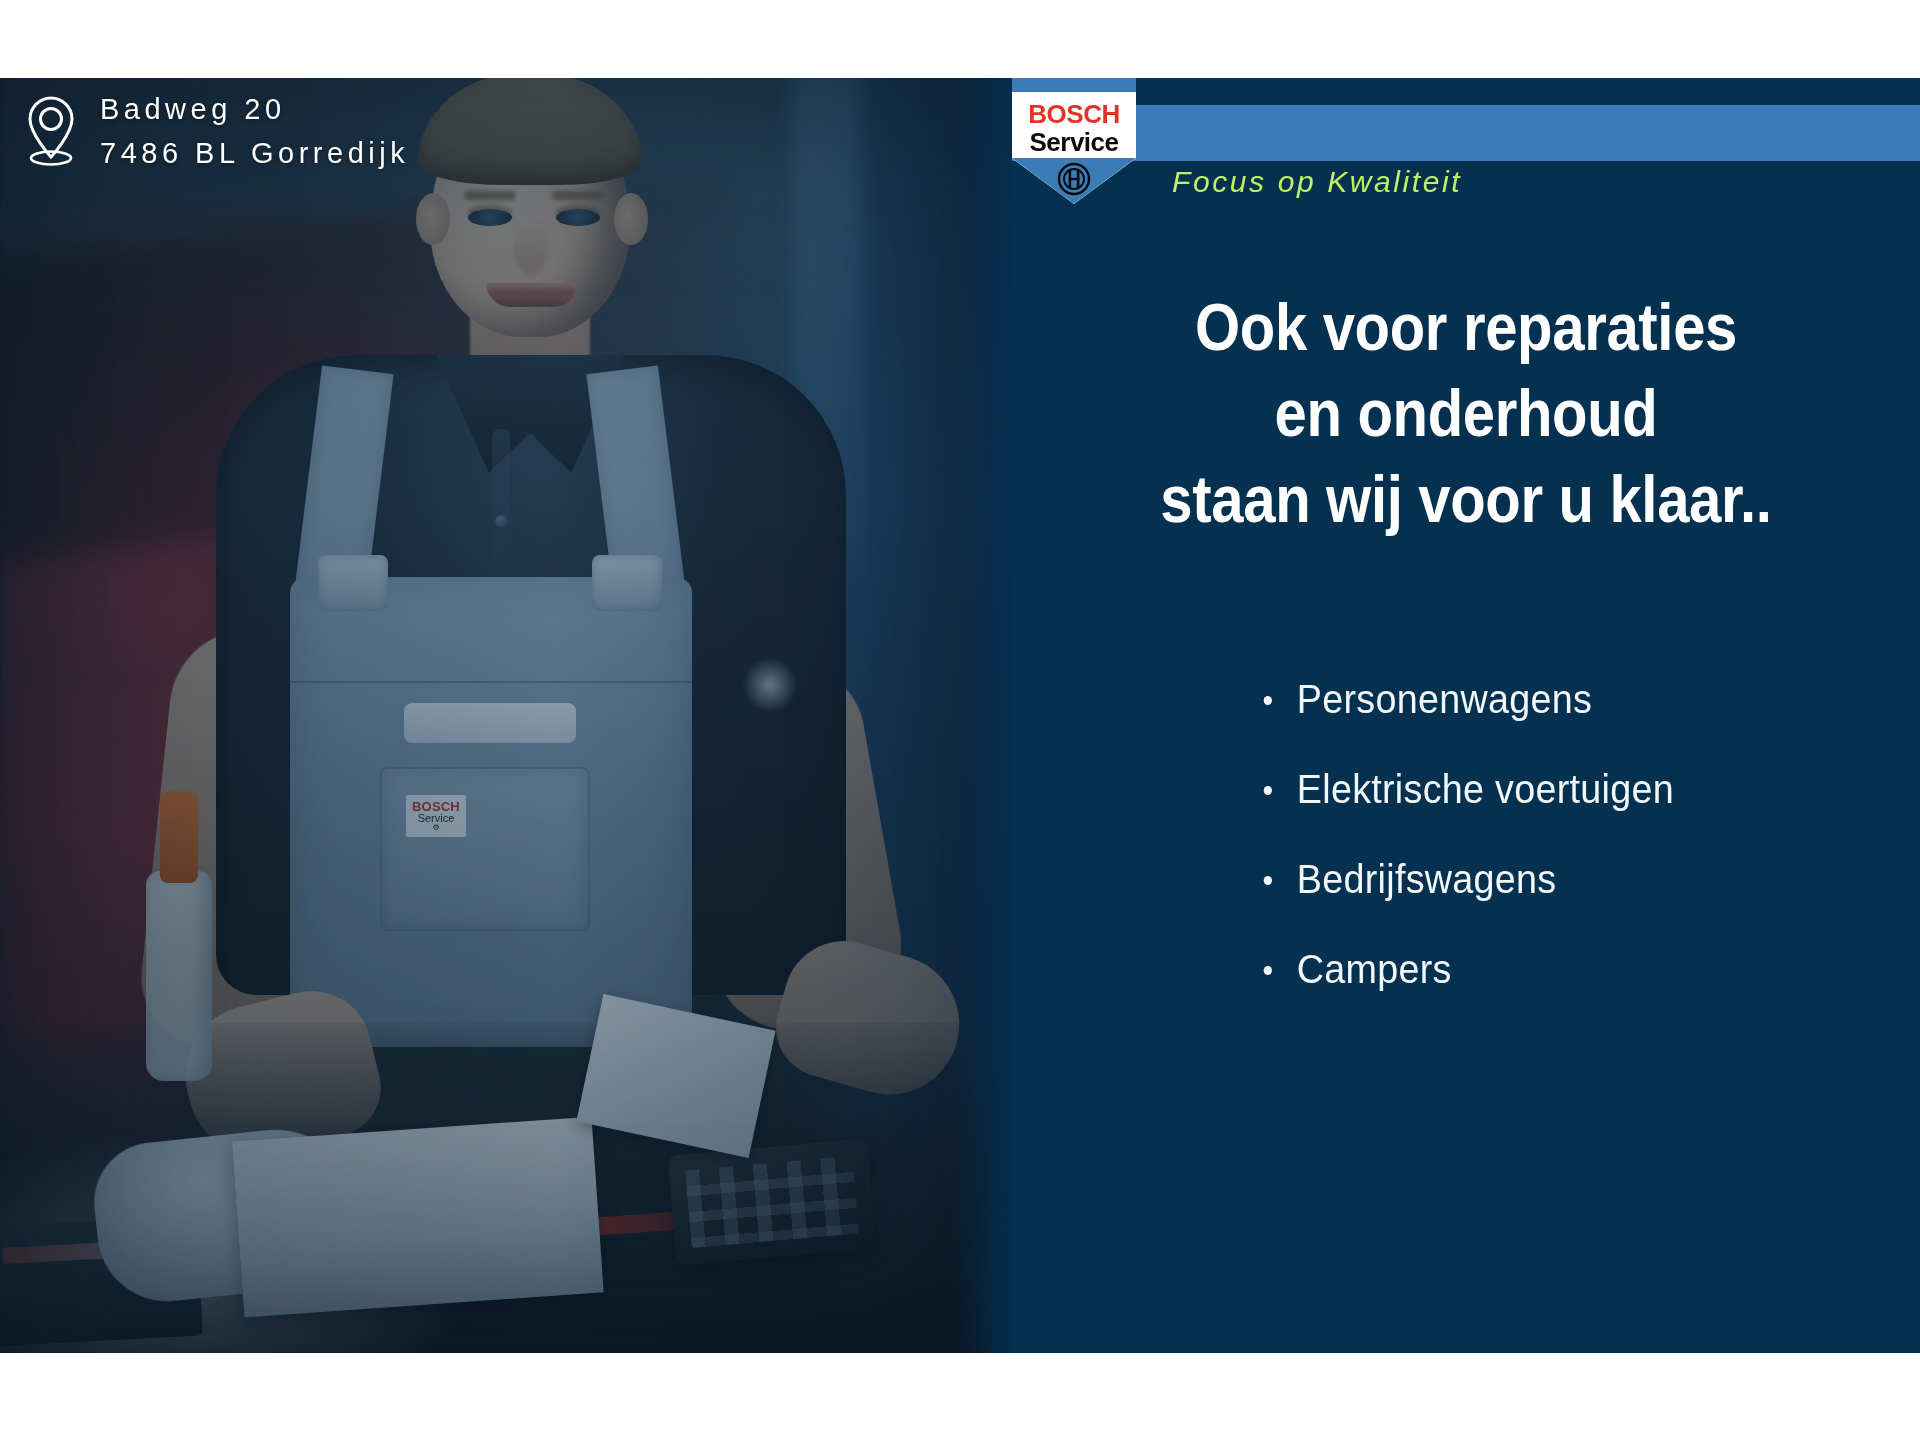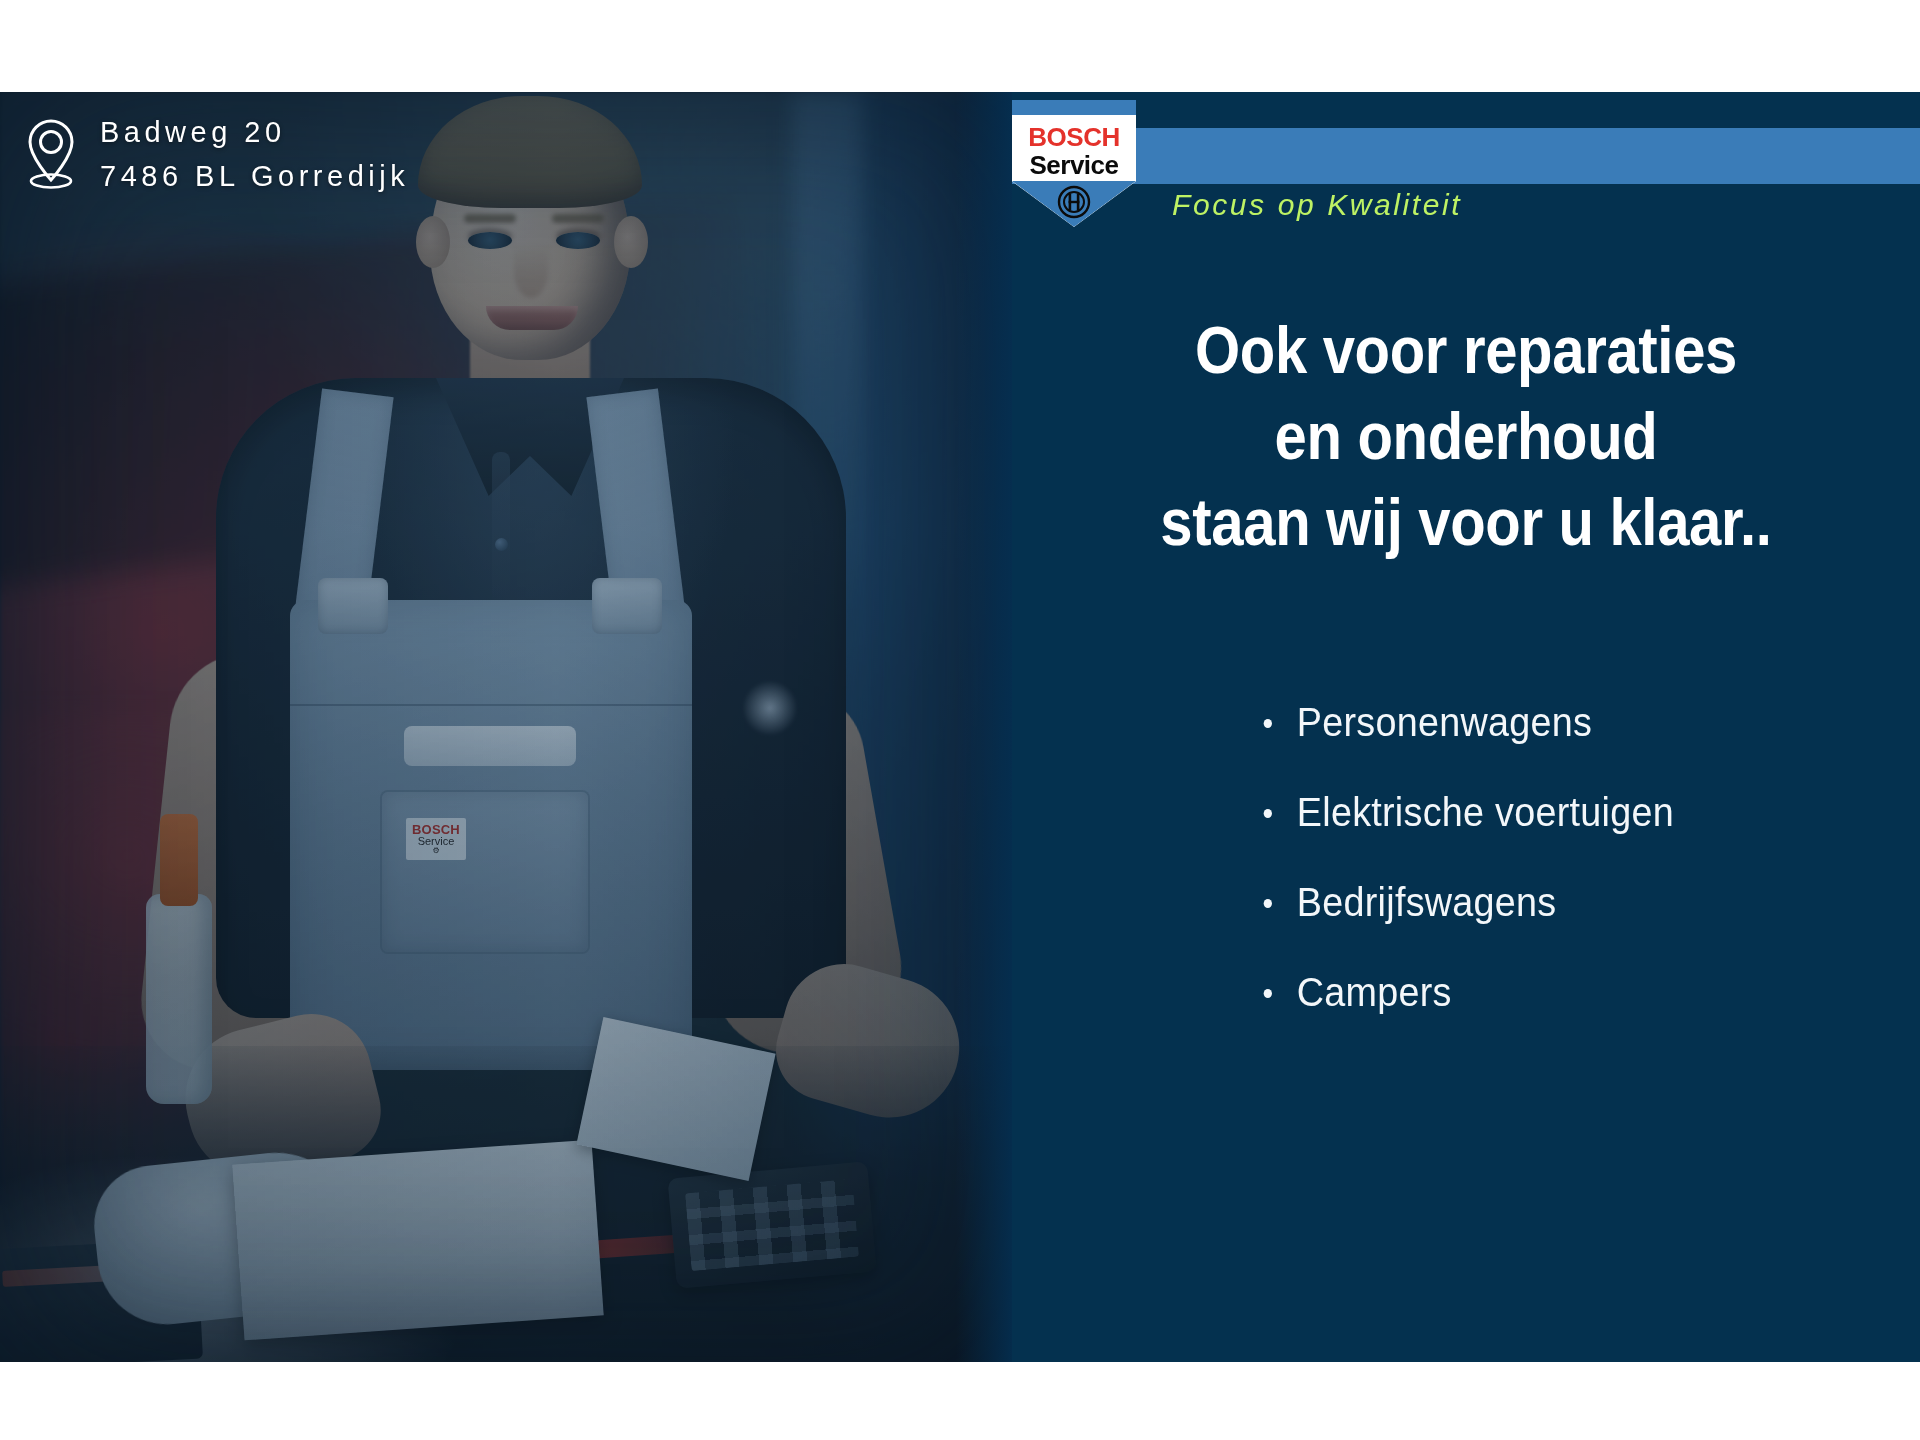--- a/index.html
+++ b/index.html
@@ -34,21 +34,21 @@
     position: absolute;
     left: 0; top: 1362px;
     width: 1920px; height: 78px;
     background: #ffffff;
     z-index: 40;
   }
 
   
   .stage {
     position: absolute;
-    left: 0; top: 92px;
+    left: 0; top: 69px;
     width: 1920px; height: 1284px;
     overflow: hidden;
   }
 
   
   .photo {
     position: absolute;
     left: 0; top: 0;
     width: 1012px; height: 1284px;
     overflow: hidden;

